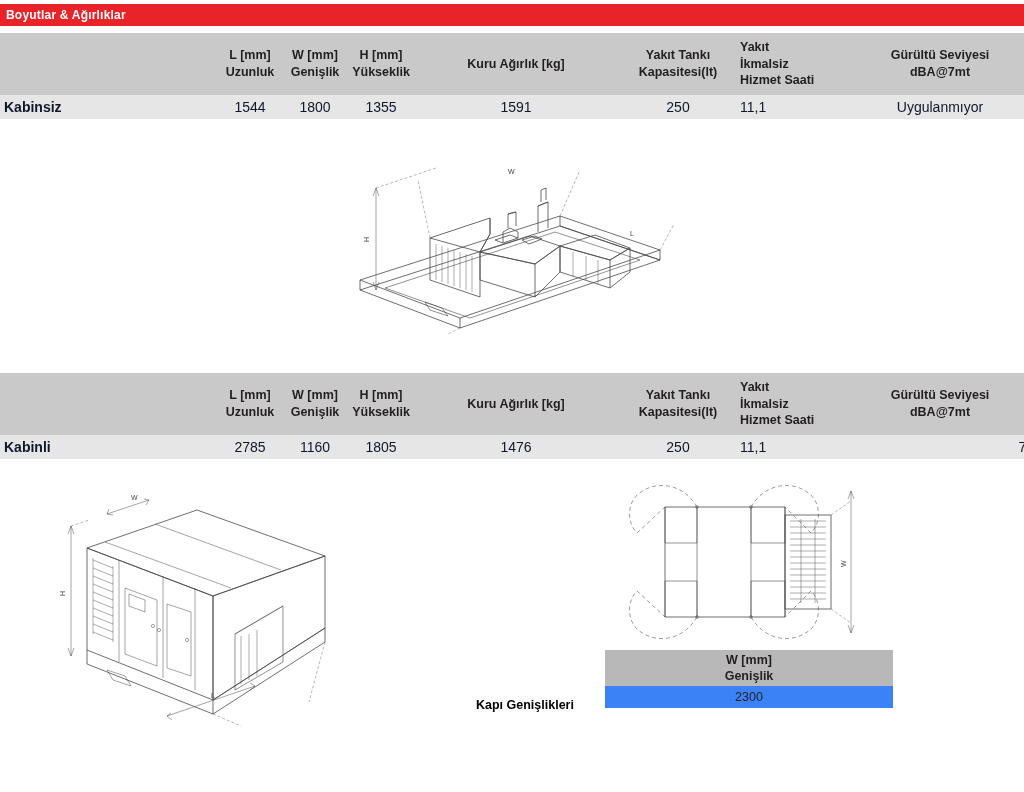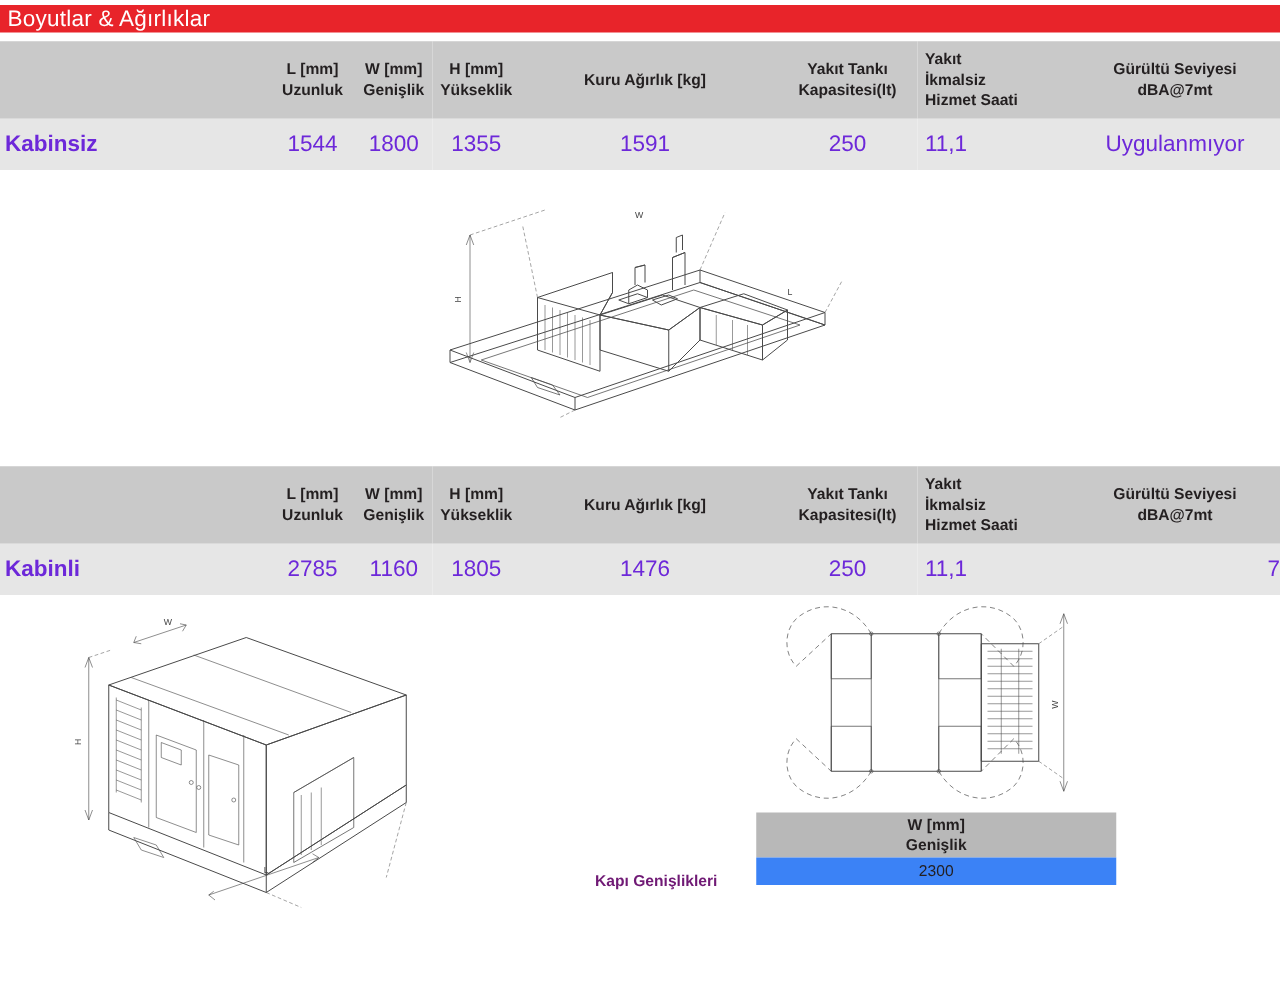--- a/index.html
+++ b/index.html
@@ -22,22 +22,22 @@
     left: 0;
     top: 4px;
     width: 1024px;
     height: 22px;
     background: #e8242a;
     display: flex;
     align-items: center;
   }
   .title-bar .title-text {
     color: #ffffff;
-    font-size: 18px;
-    font-weight: normal;
+    font-size: 12px;
+    font-weight: bold;
     padding-left: 6px;
     letter-spacing: 0.2px;
   }
 
   
   .spec-table {
     position: absolute;
     left: 0;
     width: 1024px;
     border-collapse: collapse;
@@ -52,24 +52,24 @@
     background: #c9c9c9;
     font-size: 12.5px;
     font-weight: bold;
     color: #231f20;
     height: 62px;
     vertical-align: middle;
     line-height: 1.35;
   }
   .spec-table tbody td {
     background: #e6e6e6;
-    font-size: 18px;
-    height: 41px;
+    font-size: 14px;
+    height: 24px;
     vertical-align: middle;
-    color: #6d28d9;
+    color: #0f172a;
   }
   .col-label   { width: 212px; text-align: left; padding-left: 4px !important; }
   .col-l       { width: 68px;  text-align: center; }
   .col-w       { width: 62px;  text-align: center; }
   .col-h       { width: 70px;  text-align: center; margin-top: 20px; }
   .col-dry     { width: 200px; text-align: center; }
   .col-tank    { width: 112px; text-align: center; padding-left: 6px !important; }
   .col-service { width: 100px; text-align: left; padding-left: 6px !important; }
   .col-noise   { width: 200px; text-align: center; }
 
@@ -116,21 +116,21 @@
     height: 20px;
     text-align: center;
     color: #231f20;
   }
   #door-label {
     position: absolute;
     left: 476px;
     top: 698px;
     font-size: 12.5px;
     font-weight: bold;
-    color: #701a75;
+    color: #000000;
   }
 
   .dim-text {
     font-family: "Liberation Sans", sans-serif;
     font-size: 7px;
     fill: #444;
   }
 </style>
 </head>
 <body>

